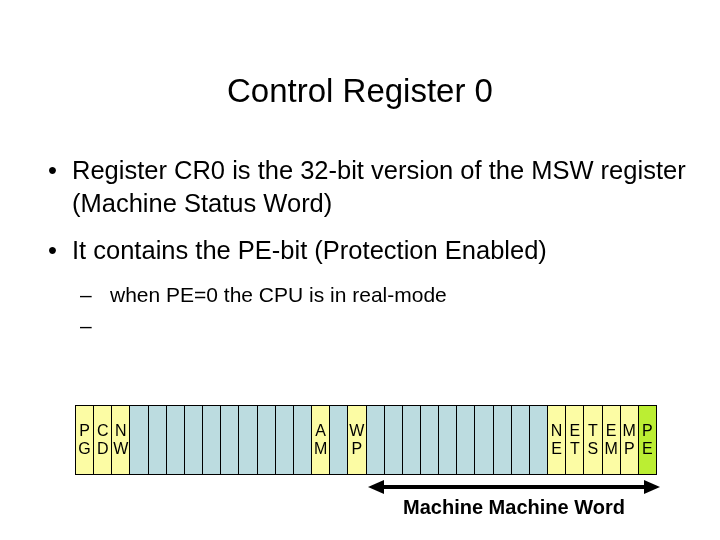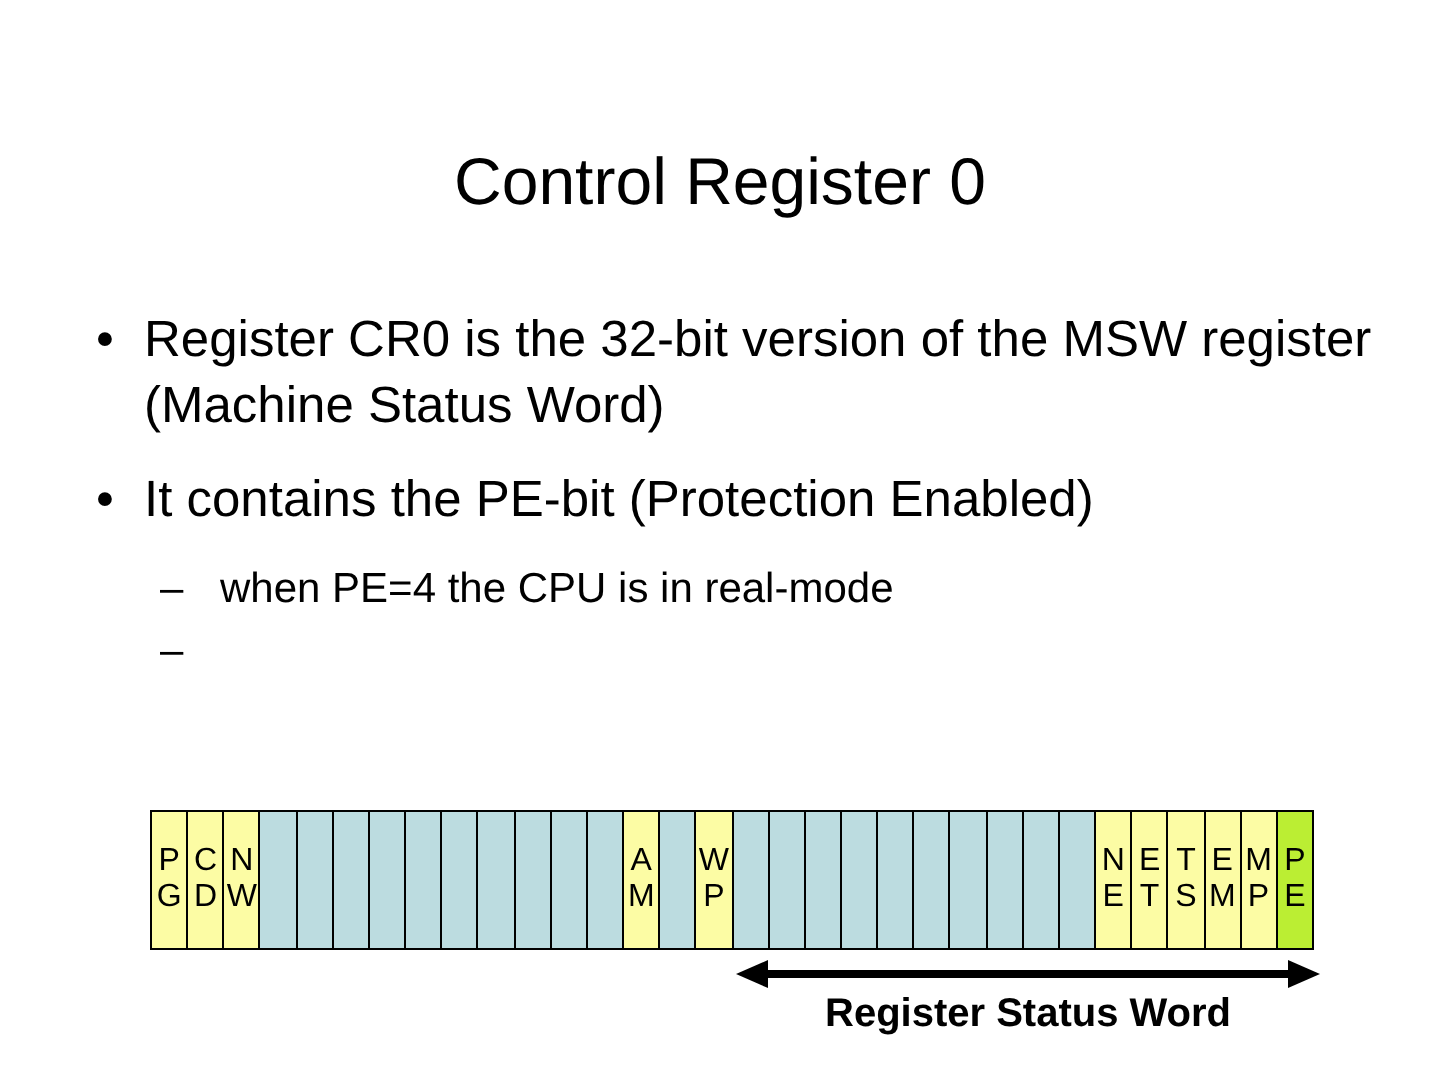--- a/index.html
+++ b/index.html
@@ -163,21 +163,21 @@
       <span class="txt">Register CR0 is the 32-bit version of the MSW register (Machine Status Word)</span>
     </div>
 
     <div class="bullet-l1 b2">
       <span class="dot">•</span>
       <span class="txt">It contains the PE-bit (Protection Enabled)</span>
     </div>
 
     <div class="bullet-l2 s1">
       <span class="dash">–</span>
-      <span class="txt">when PE=4 the CPU is in real-mode</span>
+      <span class="txt">when PE=0 the CPU is in real-mode</span>
     </div>
 
     <div class="bullet-l2 s2">
       <span class="dash">–</span>
     </div>
 
   </div>
 
   <div class="register" id="register-bar">
       <div class="cell" style="background: rgb(252, 252, 164);">
@@ -246,16 +246,16 @@
         <span class="ch bottom">E</span>
       </div>
     </div>
 
   <div class="msw">
     <svg class="msw-arrow" viewBox="0 0 292 20" preserveAspectRatio="none">
       <line x1="12" y1="9" x2="280" y2="9" stroke="#000000" stroke-width="4"></line>
       <polygon points="0,9 16,2 16,16" fill="#000000"></polygon>
       <polygon points="292,9 276,2 276,16" fill="#000000"></polygon>
     </svg>
-    <div class="msw-label">Register Status Word</div>
+    <div class="msw-label">Machine Machine Word</div>
   </div>
 
 </div>
 
 </body></html>

